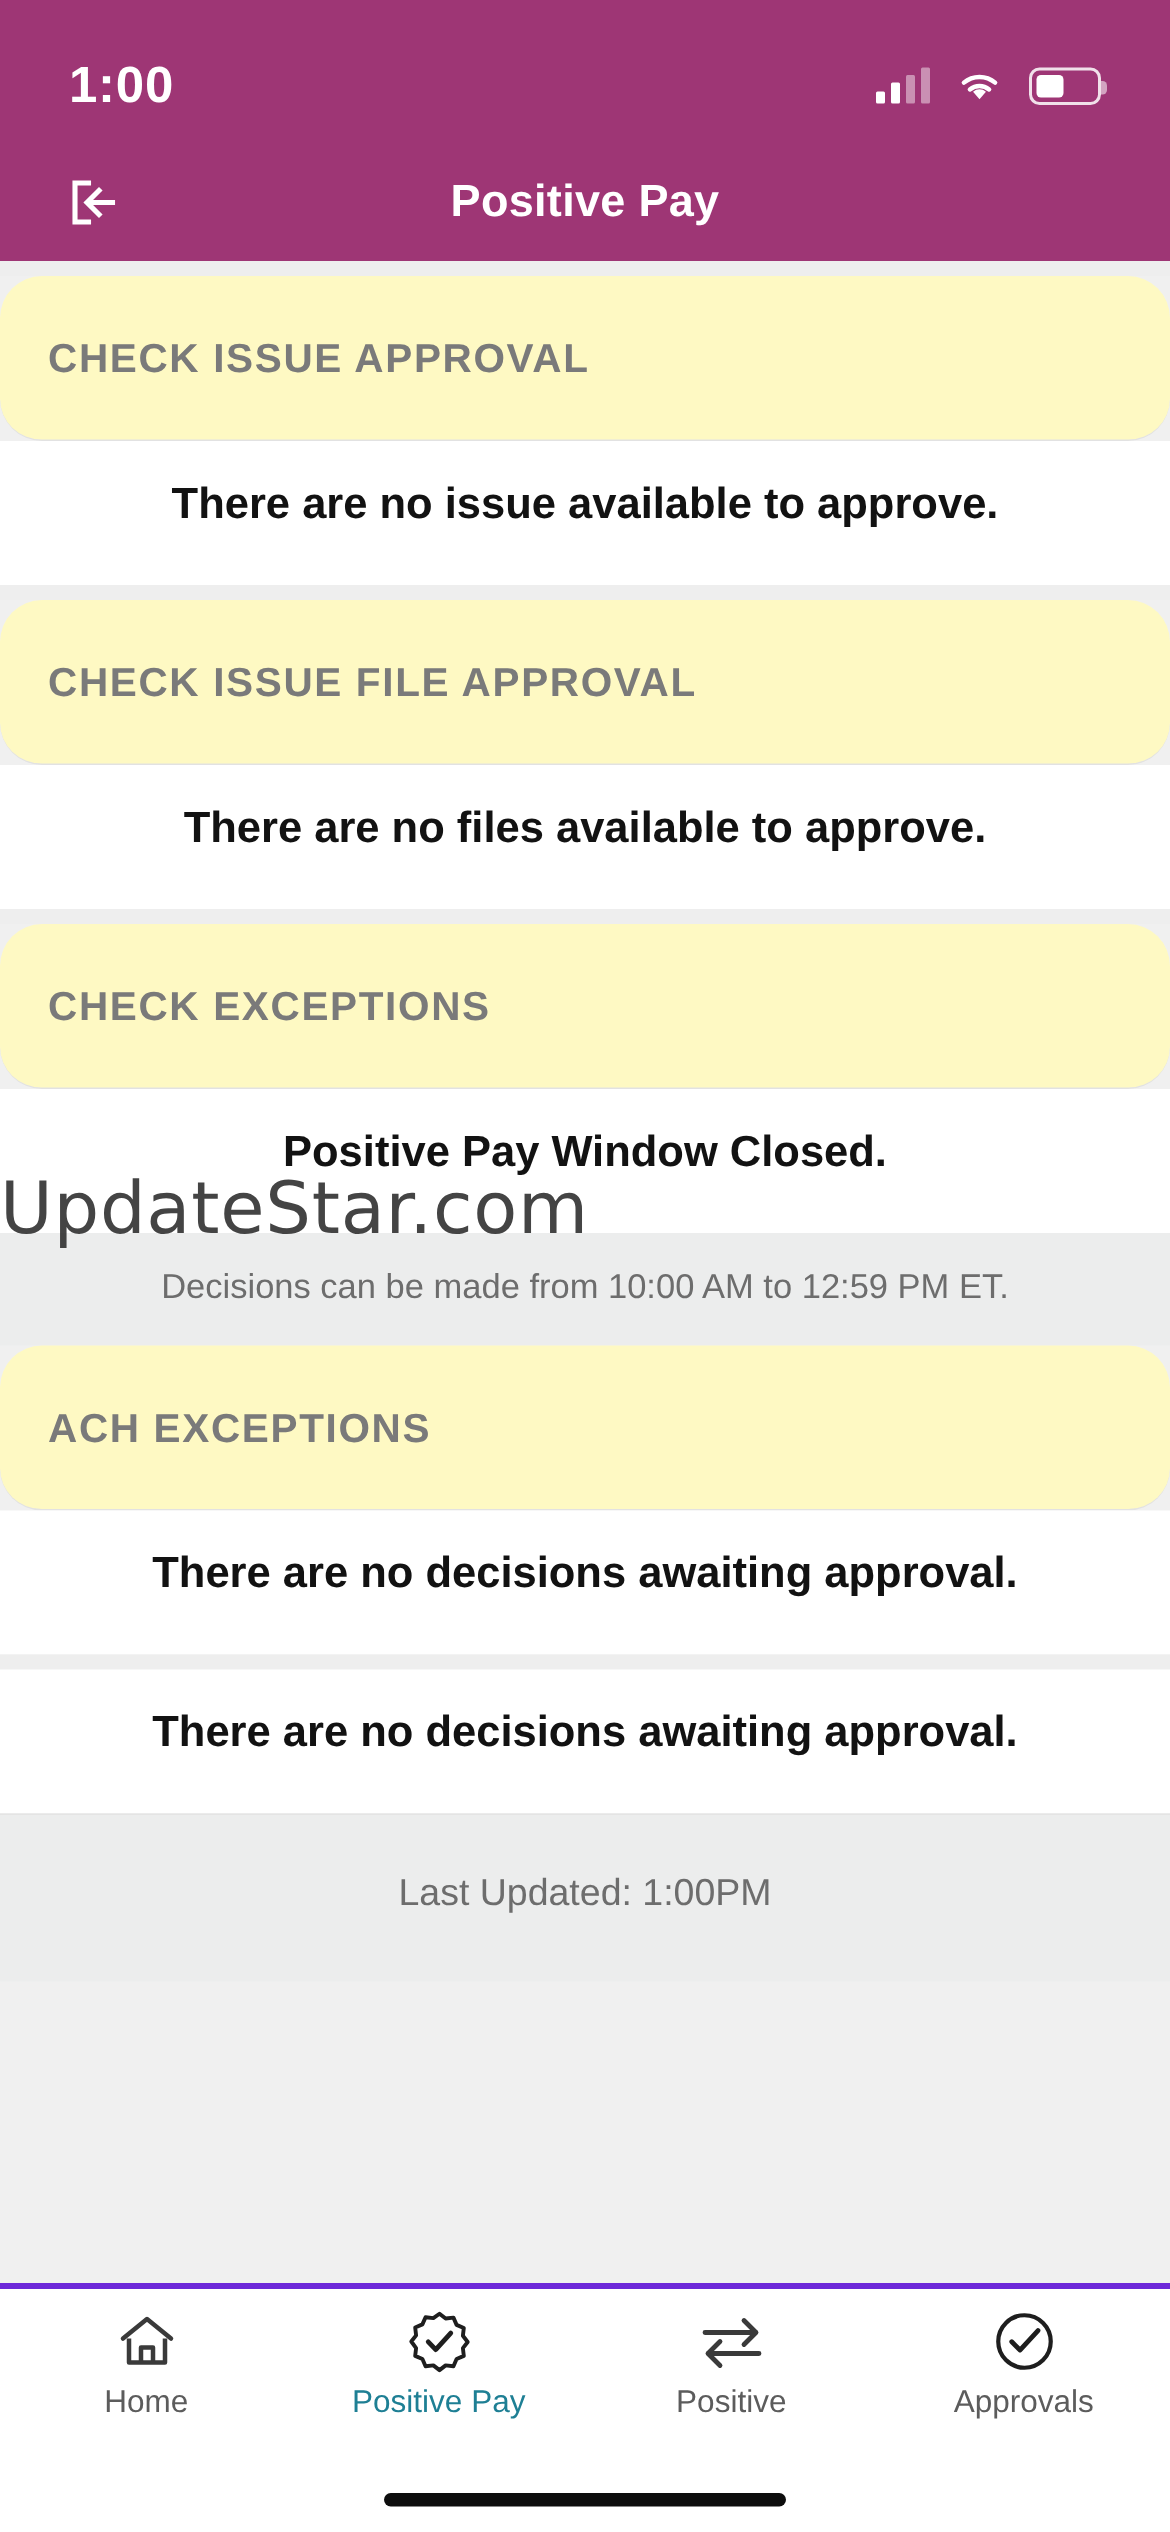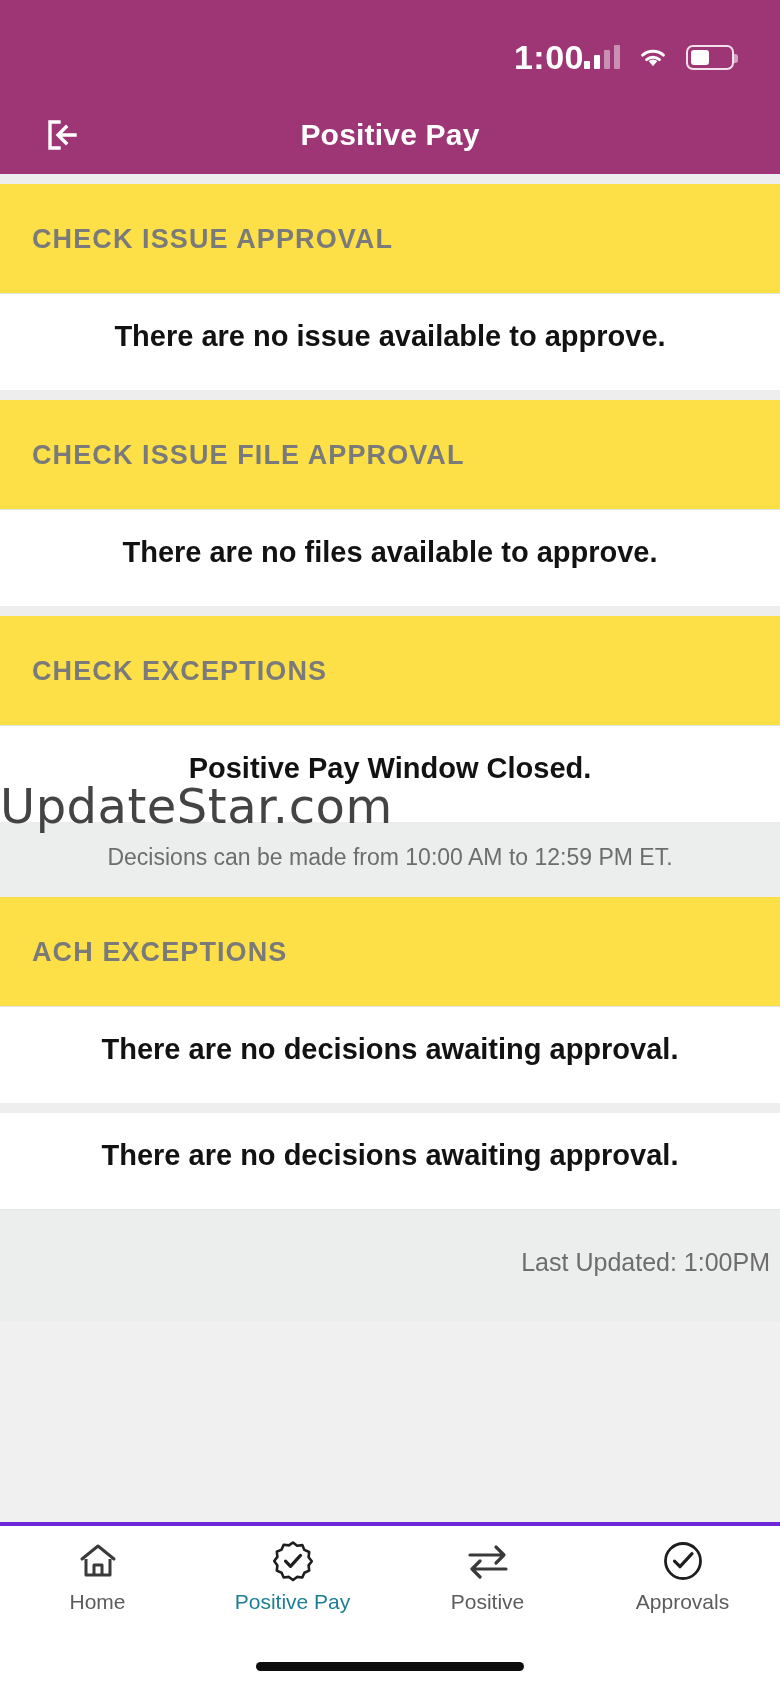--- a/index.html
+++ b/index.html
@@ -18,21 +18,21 @@
     display: flex;
     flex-direction: column;
   }
 
   
   .statusbar {
     height: 96px;
     background: #9e3675;
     display: flex;
     align-items: center;
-    justify-content: flex-end;
+    justify-content: space-between;
     padding: 18px 46px 0 46px;
     color: #ffffff;
     flex: none;
   }
   .status-time {
     font-size: 34px;
     font-weight: 600;
     letter-spacing: 0.5px;
   }
   .status-right {
@@ -110,23 +110,24 @@
 
   
   .content {
     flex: 1 1 auto;
     background: #f0f0f0;
     overflow: hidden;
   }
   .gap { height: 10px; background: #eeeeee; }
 
   .section-header {
-    background: #fde047;
+    background: #fef9c3;
     padding: 40px 36px 38px 32px;
     border-bottom: 1px solid #e2e2e2;
+    border-radius: 28px;
   }
   .section-header .label {
     color: #7a7a7a;
     font-size: 27px;
     font-weight: 700;
     letter-spacing: 1.1px;
   }
   .section-body {
     background: #ffffff;
     min-height: 96px;
@@ -162,21 +163,21 @@
     font-size: 48px;
     color: #2b2b2b;
     opacity: .88;
     pointer-events: none;
     z-index: 5;
     letter-spacing: .5px;
   }
 
   .last-updated {
     background: #eceded;
-    text-align: right;
+    text-align: center;
     padding: 38px 10px 44px 10px;
     color: #6d6d6d;
     font-size: 25px;
     border-top: 1px solid #e4e4e4;
   }
 
   
   .tabbar {
     flex: none;
     height: 122px;

